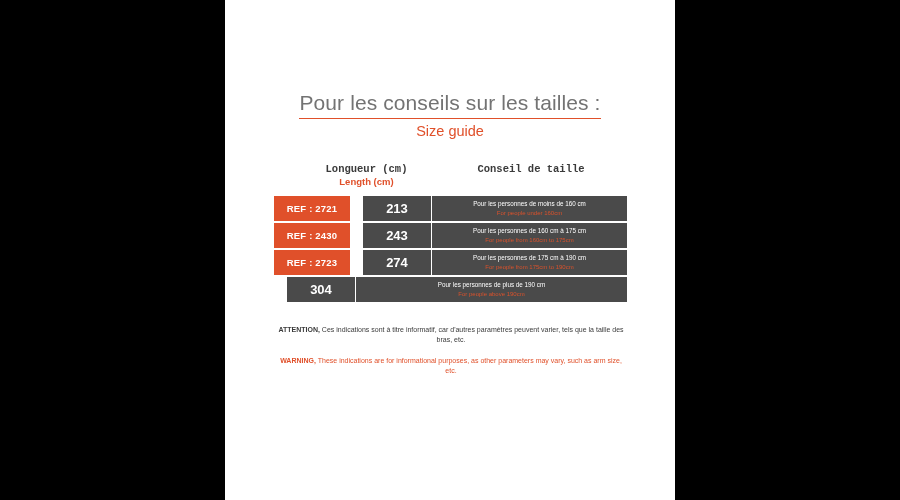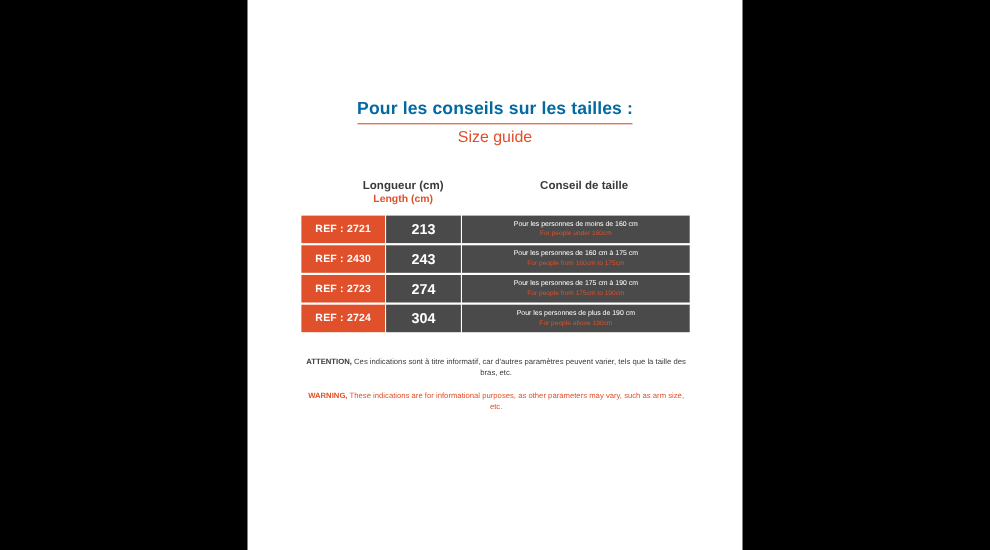--- a/index.html
+++ b/index.html
@@ -37,23 +37,23 @@
     padding: 0 22px;
   }
 
   
   .title-wrap {
     margin-top: 90px;
     text-align: center;
   }
   .title-fr {
     display: inline-block;
-    font-size: 16px;
-    font-weight: bold;
-    color: #0369a1;
+    font-size: 21px;
+    font-weight: normal;
+    color: #737373;
     letter-spacing: 0.1px;
     padding-bottom: 3px;
     border-bottom: 1.5px solid #e0502a;
     line-height: 1.2;
   }
   .title-en {
     margin-top: 4px;
     font-size: 14.5px;
     font-weight: normal;
     color: #e0502a;
@@ -70,20 +70,21 @@
     align-items: flex-start;
   }
   .ch-spacer { width: 77px; flex: none; }
   .ch-length { width: 85px; flex: none; text-align: center; }
   .ch-advice { flex: 1; text-align: center; }
   .ch-fr {
     font-size: 10.5px;
     font-weight: bold;
     color: #3a3a3a;
     line-height: 1.25;
+    font-family: Liberation Mono, monospace;
   }
   .ch-en {
     font-size: 9.5px;
     font-weight: bold;
     color: #e0502a;
     line-height: 1.3;
   }
 
   
   .table {
@@ -113,21 +114,21 @@
   .cell-len {
     width: 68px;
     flex: none;
     background: #4a4a4a;
     color: #ffffff;
     font-size: 13px;
     font-weight: bold;
     display: flex;
     align-items: center;
     justify-content: center;
-    margin-left: 1px;
+    margin-left: 13px;
   }
   .cell-advice {
     flex: 1;
     background: #4a4a4a;
     color: #ffffff;
     display: flex;
     flex-direction: column;
     align-items: center;
     justify-content: center;
     margin-left: 1px;
@@ -215,21 +216,20 @@
         <div class="row">
           <div class="cell-ref">REF : 2723</div>
           <div class="cell-len">274</div>
           <div class="cell-advice">
             <div class="adv-fr">Pour les personnes de 175 cm à 190 cm</div>
             <div class="adv-en">For people from 175cm to 190cm</div>
           </div>
         </div>
 
         <div class="row">
-          <div class="cell-ref">REF : 2724</div>
           <div class="cell-len">304</div>
           <div class="cell-advice">
             <div class="adv-fr">Pour les personnes de plus de 190 cm</div>
             <div class="adv-en">For people above 190cm</div>
           </div>
         </div>
 
       </div>
 
       <div class="notes">

